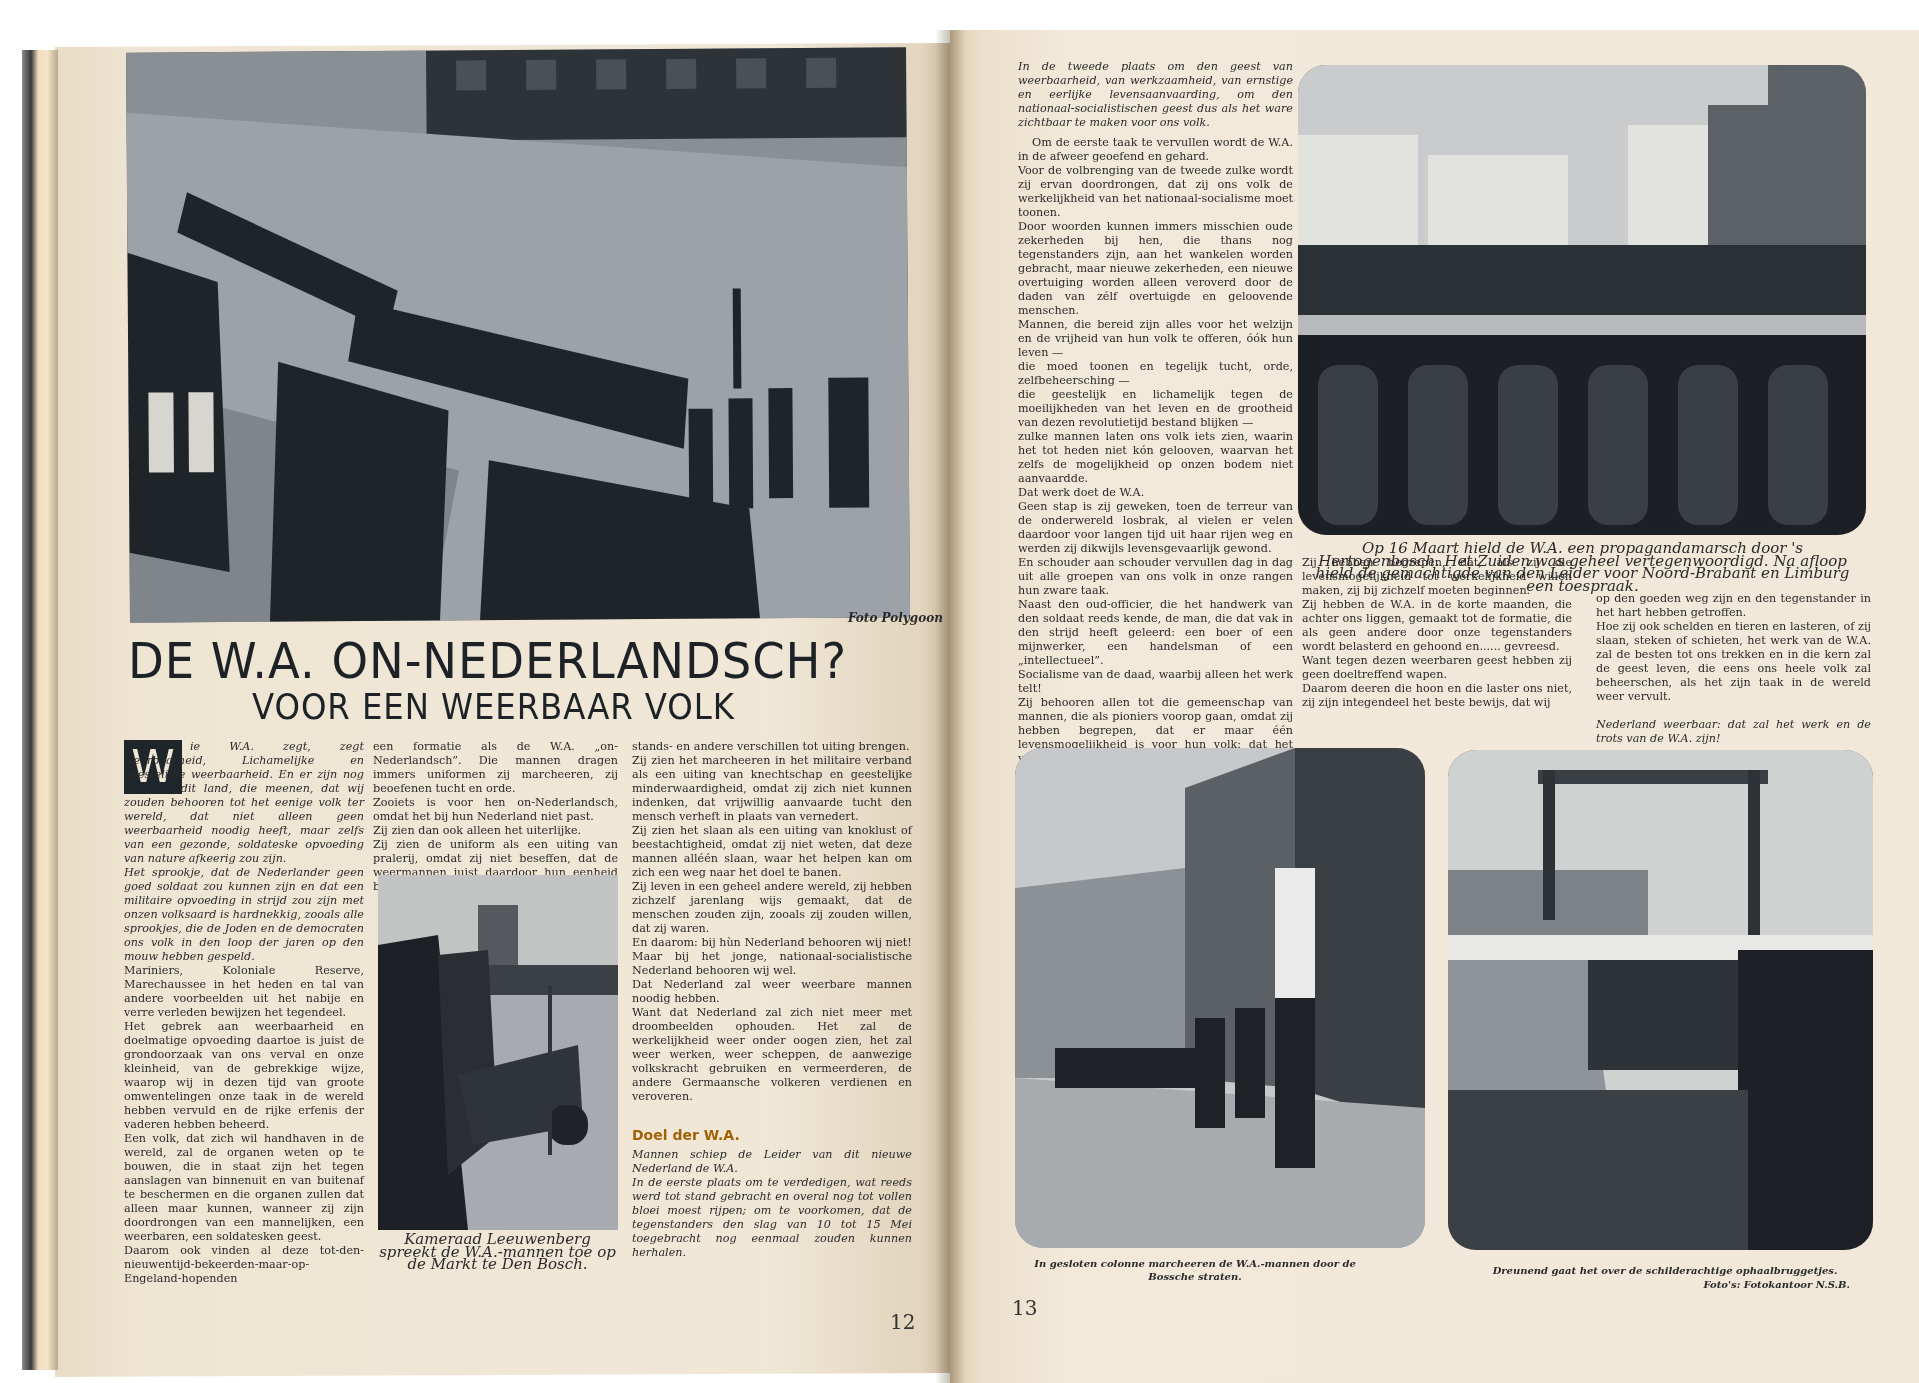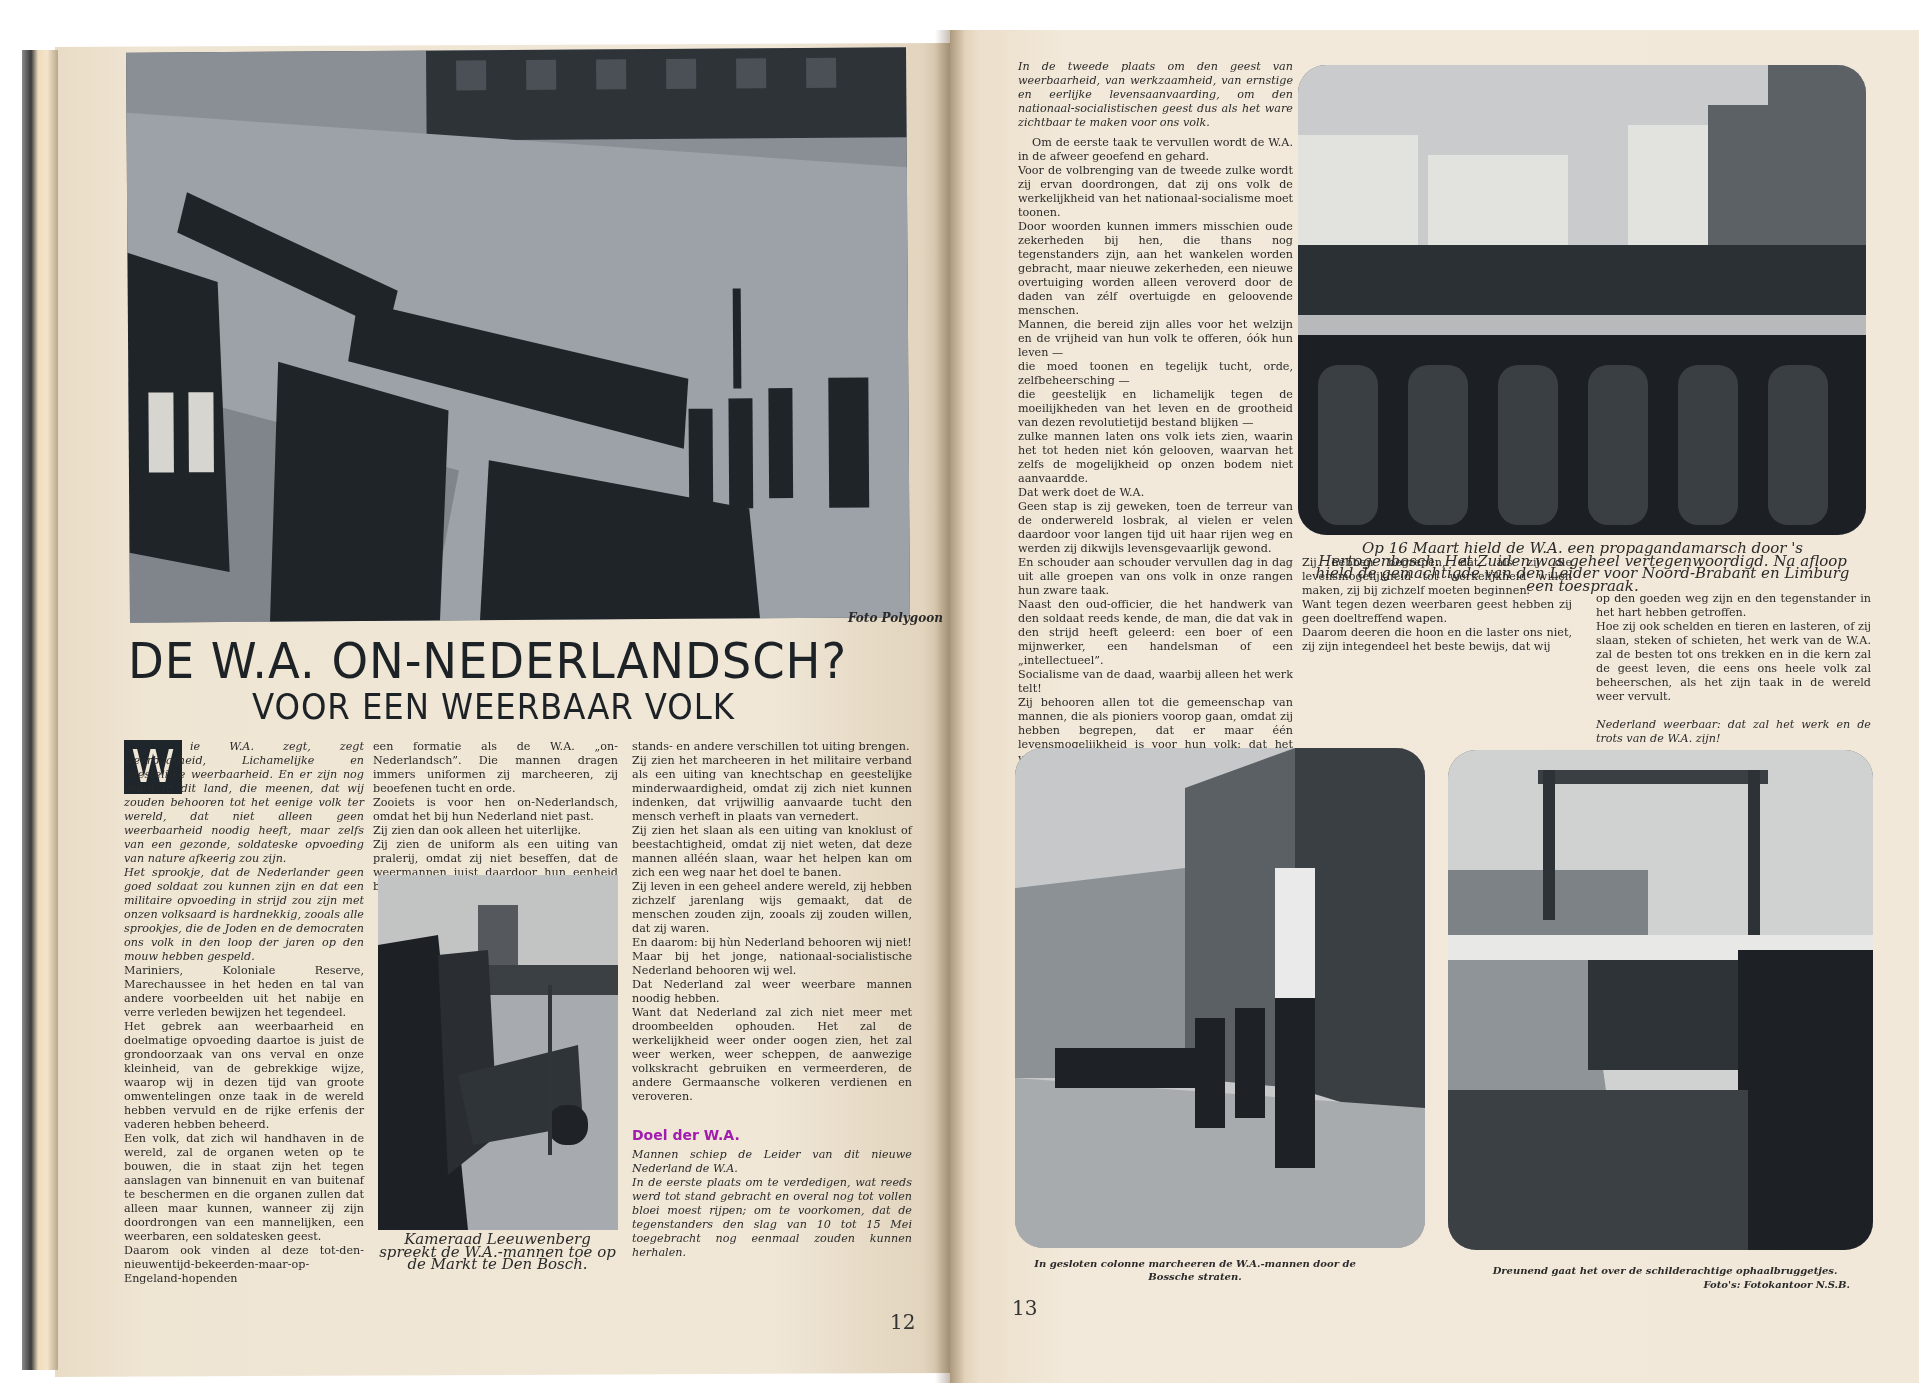--- a/index.html
+++ b/index.html
@@ -13,21 +13,21 @@
   .photo svg{width:100%;height:100%;display:block;}
   .rounded{border-radius:28px;}
   .txt{position:absolute;font-size:11.2px;line-height:14px;text-align:justify;color:#2a2a2a;}
   .txt p{margin:0;}
   .it{font-style:italic;}
   .head1{position:absolute;left:128px;top:632px;font-family:"DejaVu Sans",sans-serif;font-size:50px;letter-spacing:1px;color:#1d2226;white-space:nowrap;transform:scaleX(0.93);transform-origin:left;}
   .head2{position:absolute;left:252px;top:686px;font-family:"DejaVu Sans",sans-serif;font-size:36px;letter-spacing:1px;color:#1d2226;white-space:nowrap;transform:scaleX(0.9);transform-origin:left;}
   .dropcap{position:absolute;left:124px;top:740px;width:58px;height:54px;background:#1e252b;color:#f0e7d7;font-family:"DejaVu Sans",sans-serif;font-size:44px;line-height:54px;text-align:center;}
   .caption{position:absolute;font-style:italic;font-size:15px;line-height:12.6px;color:#2a2a2a;}
   .pageno{position:absolute;font-size:20px;color:#333;}
-  .subhead{position:absolute;font-family:"DejaVu Sans",sans-serif;font-weight:bold;font-size:14px;color:#a21caf;}
+  .subhead{position:absolute;font-family:"DejaVu Sans",sans-serif;font-weight:bold;font-size:14px;color:#a16207;}
 </style>
 </head>
 <body>
 
 <div class="spread">
   <div class="page-right"></div>
   <div class="page-left"></div>
   <div class="spine-edge"></div>
   <div class="gutter"></div>
 
@@ -158,20 +158,21 @@
           <rect x="290" y="300" width="60" height="160" rx="20"></rect>
           <rect x="380" y="300" width="60" height="160" rx="20"></rect>
           <rect x="470" y="300" width="60" height="160" rx="20"></rect>
         </g>
     </svg>
   </div>
   <div class="caption" style="left:1300px;top:542px;width:565px;text-align:center;">Op 16 Maart hield de W.A. een propagandamarsch door 's Hertogenbosch. Het Zuiden was geheel vertegenwoordigd. Na afloop hield de gemachtigde van den Leider voor Noord-Brabant en Limburg een toespraak.</div>
 
   <div class="txt" style="left:1302px;top:556px;width:270px;">
     <p>Zij hebben begrepen, dat, als zij die levensmogelijkheid tot werkelijkheid willen maken, zij bij zichzelf moeten beginnen.</p>
+    <p>Zij hebben de W.A. in de korte maanden, die achter ons liggen, gemaakt tot de formatie, die als geen andere door onze tegenstanders wordt belasterd en gehoond en...... gevreesd.</p>
     <p>Want tegen dezen weerbaren geest hebben zij geen doeltreffend wapen.</p>
     <p>Daarom deeren die hoon en die laster ons niet, zij zijn integendeel het beste bewijs, dat wij</p>
   </div>
 
   <div class="txt" style="left:1596px;top:592px;width:275px;">
     <p>op den goeden weg zijn en den tegenstander in het hart hebben getroffen.</p>
     <p>Hoe zij ook schelden en tieren en lasteren, of zij slaan, steken of schieten, het werk van de W.A. zal de besten tot ons trekken en in die kern zal de geest leven, die eens ons heele volk zal beheerschen, als het zijn taak in de wereld weer vervult.</p>
     <p class="it" style="margin-top:14px;">Nederland weerbaar: dat zal het werk en de trots van de W.A. zijn!</p>
   </div>
 

